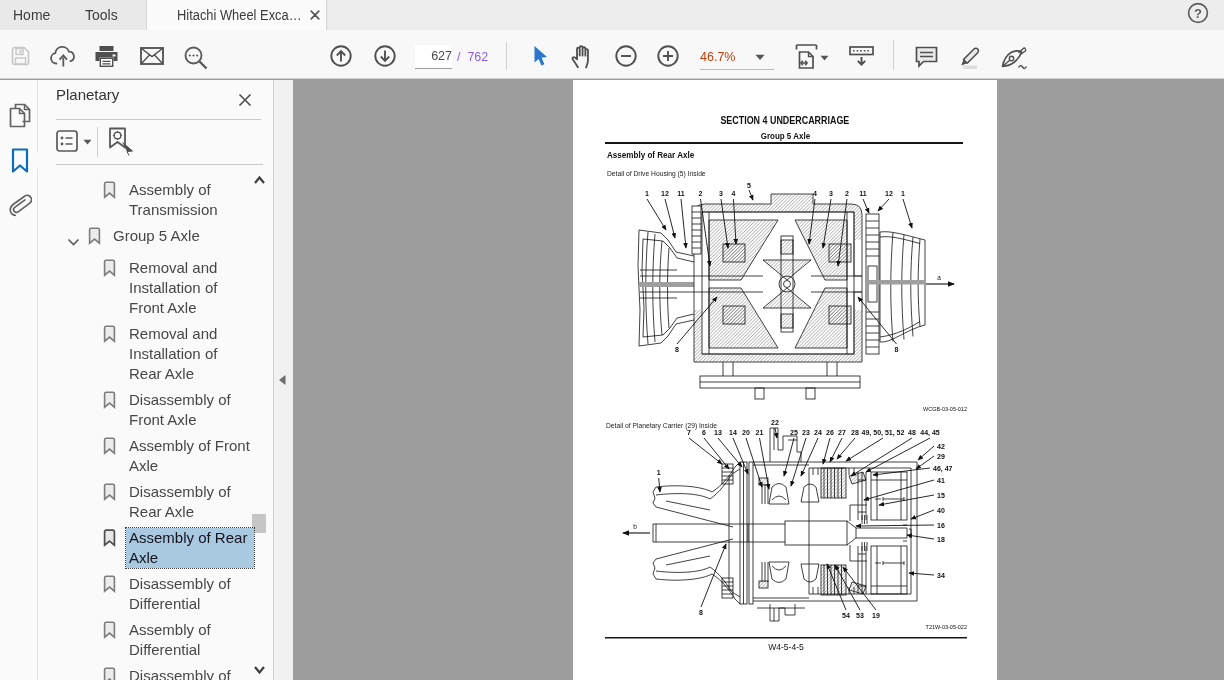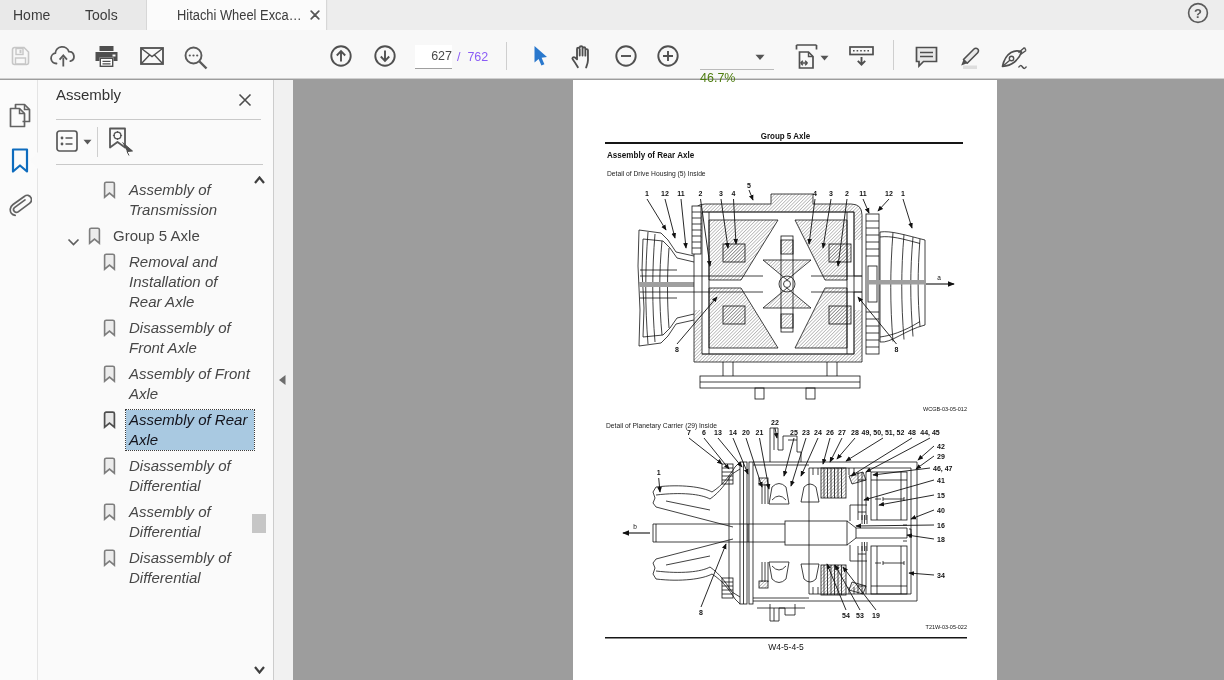--- a/index.html
+++ b/index.html
@@ -23,33 +23,34 @@
 .hline { position:absolute; height:1px; background:#c9c9c9; }
 
 #collapse { position:absolute; left:274px; top:80px; width:19px; height:600px; background:#f1f1f1; }
 
 #content { position:absolute; left:293px; top:79px; width:931px; height:601px; background:#9d9d9d; }
 #page { position:absolute; left:280px; top:1px; width:424px; height:600px; background:#ffffff; }
 
 #tree { position:absolute; left:0; top:100px; width:216px; font-size:15px; color:#474747; }
 .ti { position:relative; margin-bottom:6px; line-height:20px; }
 .ti .bmk { position:absolute; top:1px; }
-.lvl1 { padding-left:91px;font-style:italic; }
+.lvl1 { padding-left:91px; }
 .lvl1 .bmk { left:65px; }
 .lvl0 { padding-left:75px; }
 .lvl0 .bmk { left:50px; }
 .lvl0 .chev { position:absolute; left:29px; top:5px; }
 .sel { background:#a9c9e1; outline:1px dotted #3c3c3c; color:#14141c; }
 .selwrap { margin-left:-3px; padding-left:3px; display:inline-block; padding-right:4px; }
 </style>
 </head>
 <body>
 <div id="app">
   <div id="content">
       <div id="page">
+    <div style="position:absolute;top:34px;width:424px;text-align:center;font-size:10.5px;font-weight:bold;color:#111;"><span style="display:inline-block;transform:scaleX(0.85);transform-origin:center;">SECTION 4 UNDERCARRIAGE</span></div>
     <div style="position:absolute;top:50px;width:424px;text-align:center;font-size:9.5px;font-weight:bold;color:#111;"><span style="display:inline-block;transform:scaleX(0.84);transform-origin:center;">Group 5 Axle</span></div>
     <div style="position:absolute;top:62px;left:32px;width:358px;height:2px;background:#161616;"></div>
     <div style="position:absolute;top:69px;left:34px;font-size:9.5px;font-weight:bold;color:#111;"><span style="display:inline-block;transform:scaleX(0.85);transform-origin:left;">Assembly of Rear Axle</span></div>
     <div style="position:absolute;top:90px;left:34px;font-size:7px;color:#222;"><span style="display:inline-block;transform:scaleX(0.96);transform-origin:left;">Detail of Drive Housing (5) Inside</span></div>
     <div style="position:absolute;top:342px;left:33px;font-size:7px;color:#222;"><span style="display:inline-block;transform:scaleX(0.96);transform-origin:left;">Detail of Planetary Carrier (29) Inside</span></div>
     <svg style="position:absolute;left:0;top:0;" width="424" height="600" viewBox="0 0 424 600">
       <defs>
         <pattern id="h" width="2.4" height="2.4" patternUnits="userSpaceOnUse" patternTransform="rotate(45)">
           <line x1="0" y1="0" x2="0" y2="2.4" stroke="#2a2a2a" stroke-width="0.55"></line>
         </pattern>
@@ -368,21 +369,21 @@
 
     <svg class="tbi" style="left:615px;top:15px;" width="22" height="22" viewBox="0 0 22 22">
       <circle cx="11" cy="11" r="9.7" fill="none" stroke="#505050" stroke-width="1.9"></circle>
       <path d="M6 11 h10" stroke="#505050" stroke-width="1.9"></path>
     </svg>
 
     <svg class="tbi" style="left:657px;top:15px;" width="22" height="22" viewBox="0 0 22 22">
       <circle cx="11" cy="11" r="9.7" fill="none" stroke="#505050" stroke-width="1.9"></circle>
       <path d="M6 11 h10 M11 6 v10" stroke="#505050" stroke-width="1.9"></path>
     </svg>
-    <div class="tbi" style="left:700px;top:15px;height:24px;line-height:24px;font-size:12.5px;color:#4d7c0f;margin-top:21px;">46.7%</div>
+    <div class="tbi" style="left:700px;top:15px;height:24px;line-height:24px;font-size:12.5px;color:#c2410c;">46.7%</div>
     <svg class="tbi" style="left:755px;top:24px;" width="10" height="7" viewBox="0 0 10 7">
         <path d="M0.5 0.8 L5 6 L9.5 0.8 Z" fill="#555"></path>
       </svg>
     <div class="tbi" style="left:700px;top:39px;width:74px;height:1px;background:#bbbbbb;"></div>
 
     <svg class="tbi" style="left:795px;top:14px;" width="23" height="25" viewBox="0 0 23 25">
       <path d="M1.5 1 v4.5 M1.5 1 h20 M21.5 1 v4.5" fill="none" stroke="#4f4f4f" stroke-width="1.7"></path>
       <path d="M4.5 8 h9 l4.5 4.5 V24 h-13.5 z" fill="none" stroke="#4f4f4f" stroke-width="1.7"></path>
       <path d="M13.5 8 v4.5 h4.5" fill="none" stroke="#4f4f4f" stroke-width="1.4"></path>
       <path d="M5.5 19 h7 M5.5 19 l2.4-2.2 M5.5 19 l2.4 2.2 M12.5 19 l-2.4-2.2 M12.5 19 l-2.4 2.2" fill="none" stroke="#4f4f4f" stroke-width="1.4"></path>
@@ -433,21 +434,21 @@
     <svg style="position:absolute;left:29px;top:72px;" width="9" height="17" viewBox="0 0 9 17">
         <path d="M9 0 L1 8.5 L9 17 Z" fill="#fafafa"></path>
       </svg>
 
     <svg style="position:absolute;left:9px;top:113px;" width="23" height="26" viewBox="0 0 23 26">
       <path d="M8 24 c-3.5 0-6-2.5-6-6 c0-2 .8-3.6 2.2-5 L15 2.7 c2-2 5.2-2 7 .8 c1.3 2 .8 4.4-.8 6 L10.6 20 c-1.2 1.2-3 1.2-4.2 0 c-1.2-1.2-1.2-3 0-4.2 L16 6.5" fill="none" stroke="#636363" stroke-width="1.8" stroke-linecap="round" transform="scale(0.95) rotate(8 11 13)"></path>
     </svg>
   </div>
 
   <div id="panel">
-    <div class="hdr">Assembly</div>
+    <div class="hdr">Planetary</div>
     <svg style="position:absolute;left:200px;top:13px;" width="14" height="14" viewBox="0 0 14 14">
         <path d="M1.5 1.5 L12.5 12.5 M12.5 1.5 L1.5 12.5" stroke="#4d4d4d" stroke-width="1.6"></path>
       </svg>
     <div class="hline" style="left:18px;top:39px;width:205px;"></div>
     <div class="hline" style="left:18px;top:84px;width:207px;"></div>
 
     <svg style="position:absolute;left:18px;top:50px;" width="22" height="22" viewBox="0 0 22 22">
       <rect x="1" y="1" width="20" height="20" rx="2.5" fill="none" stroke="#585858" stroke-width="1.7"></rect>
       <circle cx="6" cy="8" r="1.4" fill="#585858"></circle>
         <circle cx="6" cy="14" r="1.4" fill="#585858"></circle>
@@ -474,29 +475,35 @@
     <div style="position:absolute;left:214px;top:434px;width:14px;height:19px;background:#c6c6c6;"></div>
     <div id="tree">
       <div class="ti lvl1"><span class="bmk"><svg width="13" height="18" viewBox="0 0 13 18">
               <path d="M1.6 2.8 a1.6 1.6 0 0 1 1.6-1.6 h6.6 a1.6 1.6 0 0 1 1.6 1.6 v13.4 l-4.9-4.1 -4.9 4.1 z" fill="#ececec" stroke="#7d7d7d" stroke-width="1.6"></path>
             </svg></span>Assembly of Transmission</div>
       <div class="ti lvl0"><span class="chev"><svg width="13" height="8" viewBox="0 0 13 8">
               <path d="M1.5 1.5 L6.5 6.5 L11.5 1.5" fill="none" stroke="#5f5f5f" stroke-width="1.7"></path>
             </svg></span><span class="bmk"><svg width="13" height="18" viewBox="0 0 13 18">
               <path d="M1.6 2.8 a1.6 1.6 0 0 1 1.6-1.6 h6.6 a1.6 1.6 0 0 1 1.6 1.6 v13.4 l-4.9-4.1 -4.9 4.1 z" fill="#ececec" stroke="#7d7d7d" stroke-width="1.6"></path>
             </svg></span>Group 5 Axle</div>
+      <div class="ti lvl1" style="margin-top:12px;"><span class="bmk"><svg width="13" height="18" viewBox="0 0 13 18">
+              <path d="M1.6 2.8 a1.6 1.6 0 0 1 1.6-1.6 h6.6 a1.6 1.6 0 0 1 1.6 1.6 v13.4 l-4.9-4.1 -4.9 4.1 z" fill="#ececec" stroke="#7d7d7d" stroke-width="1.6"></path>
+            </svg></span>Removal and Installation of Front Axle</div>
       <div class="ti lvl1"><span class="bmk"><svg width="13" height="18" viewBox="0 0 13 18">
               <path d="M1.6 2.8 a1.6 1.6 0 0 1 1.6-1.6 h6.6 a1.6 1.6 0 0 1 1.6 1.6 v13.4 l-4.9-4.1 -4.9 4.1 z" fill="#ececec" stroke="#7d7d7d" stroke-width="1.6"></path>
             </svg></span>Removal and Installation of Rear Axle</div>
       <div class="ti lvl1"><span class="bmk"><svg width="13" height="18" viewBox="0 0 13 18">
               <path d="M1.6 2.8 a1.6 1.6 0 0 1 1.6-1.6 h6.6 a1.6 1.6 0 0 1 1.6 1.6 v13.4 l-4.9-4.1 -4.9 4.1 z" fill="#ececec" stroke="#7d7d7d" stroke-width="1.6"></path>
             </svg></span>Disassembly of Front Axle</div>
       <div class="ti lvl1"><span class="bmk"><svg width="13" height="18" viewBox="0 0 13 18">
               <path d="M1.6 2.8 a1.6 1.6 0 0 1 1.6-1.6 h6.6 a1.6 1.6 0 0 1 1.6 1.6 v13.4 l-4.9-4.1 -4.9 4.1 z" fill="#ececec" stroke="#7d7d7d" stroke-width="1.6"></path>
             </svg></span>Assembly of Front Axle</div>
+      <div class="ti lvl1"><span class="bmk"><svg width="13" height="18" viewBox="0 0 13 18">
+              <path d="M1.6 2.8 a1.6 1.6 0 0 1 1.6-1.6 h6.6 a1.6 1.6 0 0 1 1.6 1.6 v13.4 l-4.9-4.1 -4.9 4.1 z" fill="#ececec" stroke="#7d7d7d" stroke-width="1.6"></path>
+            </svg></span>Disassembly of Rear Axle</div>
       <div class="ti lvl1"><span class="bmk"><svg width="13" height="18" viewBox="0 0 13 18">
               <path d="M1.6 2.8 a1.6 1.6 0 0 1 1.6-1.6 h6.6 a1.6 1.6 0 0 1 1.6 1.6 v13.4 l-4.9-4.1 -4.9 4.1 z" fill="#e8e8e8" stroke="#4e4e4e" stroke-width="1.7"></path>
             </svg></span><span class="selwrap sel">Assembly of Rear Axle</span></div>
       <div class="ti lvl1"><span class="bmk"><svg width="13" height="18" viewBox="0 0 13 18">
               <path d="M1.6 2.8 a1.6 1.6 0 0 1 1.6-1.6 h6.6 a1.6 1.6 0 0 1 1.6 1.6 v13.4 l-4.9-4.1 -4.9 4.1 z" fill="#ececec" stroke="#7d7d7d" stroke-width="1.6"></path>
             </svg></span>Disassembly of Differential</div>
       <div class="ti lvl1"><span class="bmk"><svg width="13" height="18" viewBox="0 0 13 18">
               <path d="M1.6 2.8 a1.6 1.6 0 0 1 1.6-1.6 h6.6 a1.6 1.6 0 0 1 1.6 1.6 v13.4 l-4.9-4.1 -4.9 4.1 z" fill="#ececec" stroke="#7d7d7d" stroke-width="1.6"></path>
             </svg></span>Assembly of Differential</div>
       <div class="ti lvl1"><span class="bmk"><svg width="13" height="18" viewBox="0 0 13 18">

